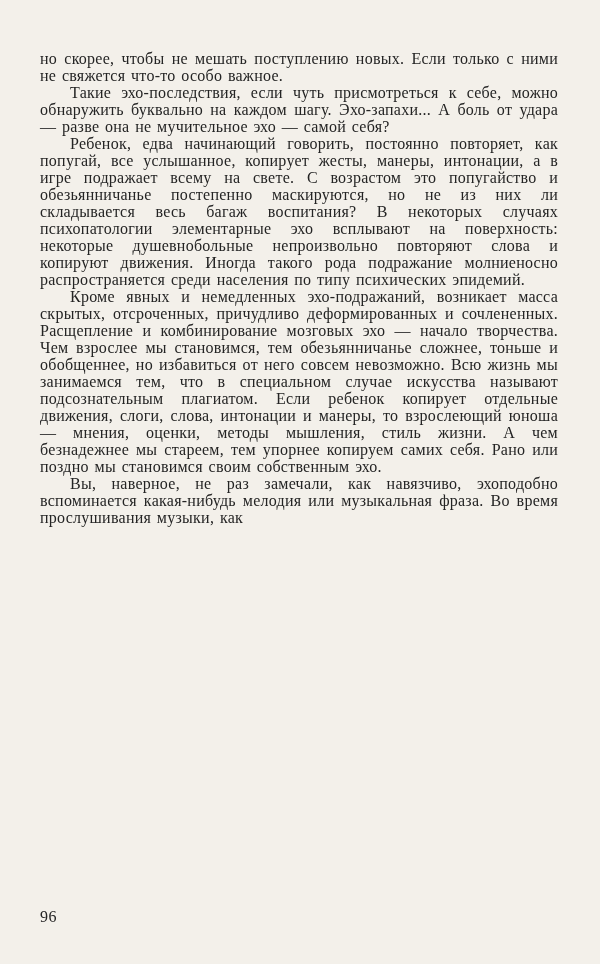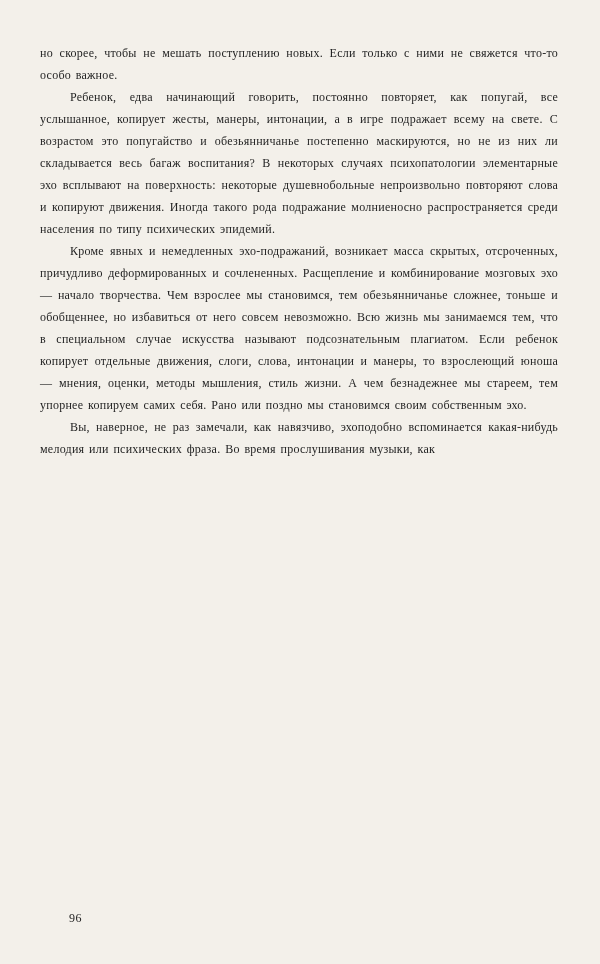--- a/index.html
+++ b/index.html
@@ -16,47 +16,48 @@
   }
   .page {
     position: relative;
     width: 600px;
     height: 964px;
     box-sizing: border-box;
     padding: 42px 42px 0 40px;
     background: #f3f0ea;
   }
   .text-block {
-    font-size: 12px;
-    line-height: 22px;
+    font-size: 16px;
+    line-height: 17px;
     text-align: justify;
     letter-spacing: 0.25px;
     word-spacing: 1.5px;
+    margin-top: 8px;
   }
   .text-block p {
     margin: 0;
     text-indent: 30px;
     hyphens: auto;
   }
   .text-block p.no-indent {
     text-indent: 0;
   }
   .page-number {
     position: absolute;
     left: 40px;
     bottom: 38px;
-    font-size: 12px;
+    font-size: 16px;
     letter-spacing: 0.5px;
-    margin-left: 29px;
   }
 </style>
 </head>
 <body>
 
 <div class="page">
   <div class="text-block">
     <p class="no-indent">но скорее, чтобы не мешать поступлению новых. Если только с ними не свяжется что-то особо важное.</p>
+    <p>Такие эхо-последствия, если чуть присмотреться к себе, можно обнаружить буквально на каждом шагу. Эхо-запахи... А боль от удара — разве она не мучительное эхо — самой себя?</p>
     <p>Ребенок, едва начинающий говорить, постоянно повторяет, как попугай, все услышанное, копирует жесты, манеры, интонации, а в игре подражает всему на свете. С возрастом это попугайство и обезьянничанье постепенно маскируются, но не из них ли складывается весь багаж воспитания? В некоторых случаях психопатологии элементарные эхо всплывают на поверхность: некоторые душевнобольные непроизвольно повторяют слова и копируют движения. Иногда такого рода подражание молниеносно распространяется среди населения по типу психических эпидемий.</p>
     <p>Кроме явных и немедленных эхо-подражаний, возникает масса скрытых, отсроченных, причудливо деформированных и сочлененных. Расщепление и комбинирование мозговых эхо — начало творчества. Чем взрослее мы становимся, тем обезьянничанье сложнее, тоньше и обобщеннее, но избавиться от него совсем невозможно. Всю жизнь мы занимаемся тем, что в специальном случае искусства называют подсознательным плагиатом. Если ребенок копирует отдельные движения, слоги, слова, интонации и манеры, то взрослеющий юноша — мнения, оценки, методы мышления, стиль жизни. А чем безнадежнее мы стареем, тем упорнее копируем самих себя. Рано или поздно мы становимся своим собственным эхо.</p>
-    <p>Вы, наверное, не раз замечали, как навязчиво, эхоподобно вспоминается какая-нибудь мелодия или психических фраза. Во время прослушивания музыки, как</p>
+    <p>Вы, наверное, не раз замечали, как навязчиво, эхоподобно вспоминается какая-нибудь мелодия или музыкальная фраза. Во время прослушивания музыки, как</p>
   </div>
   <div class="page-number">96</div>
 </div>
 
 </body></html>

